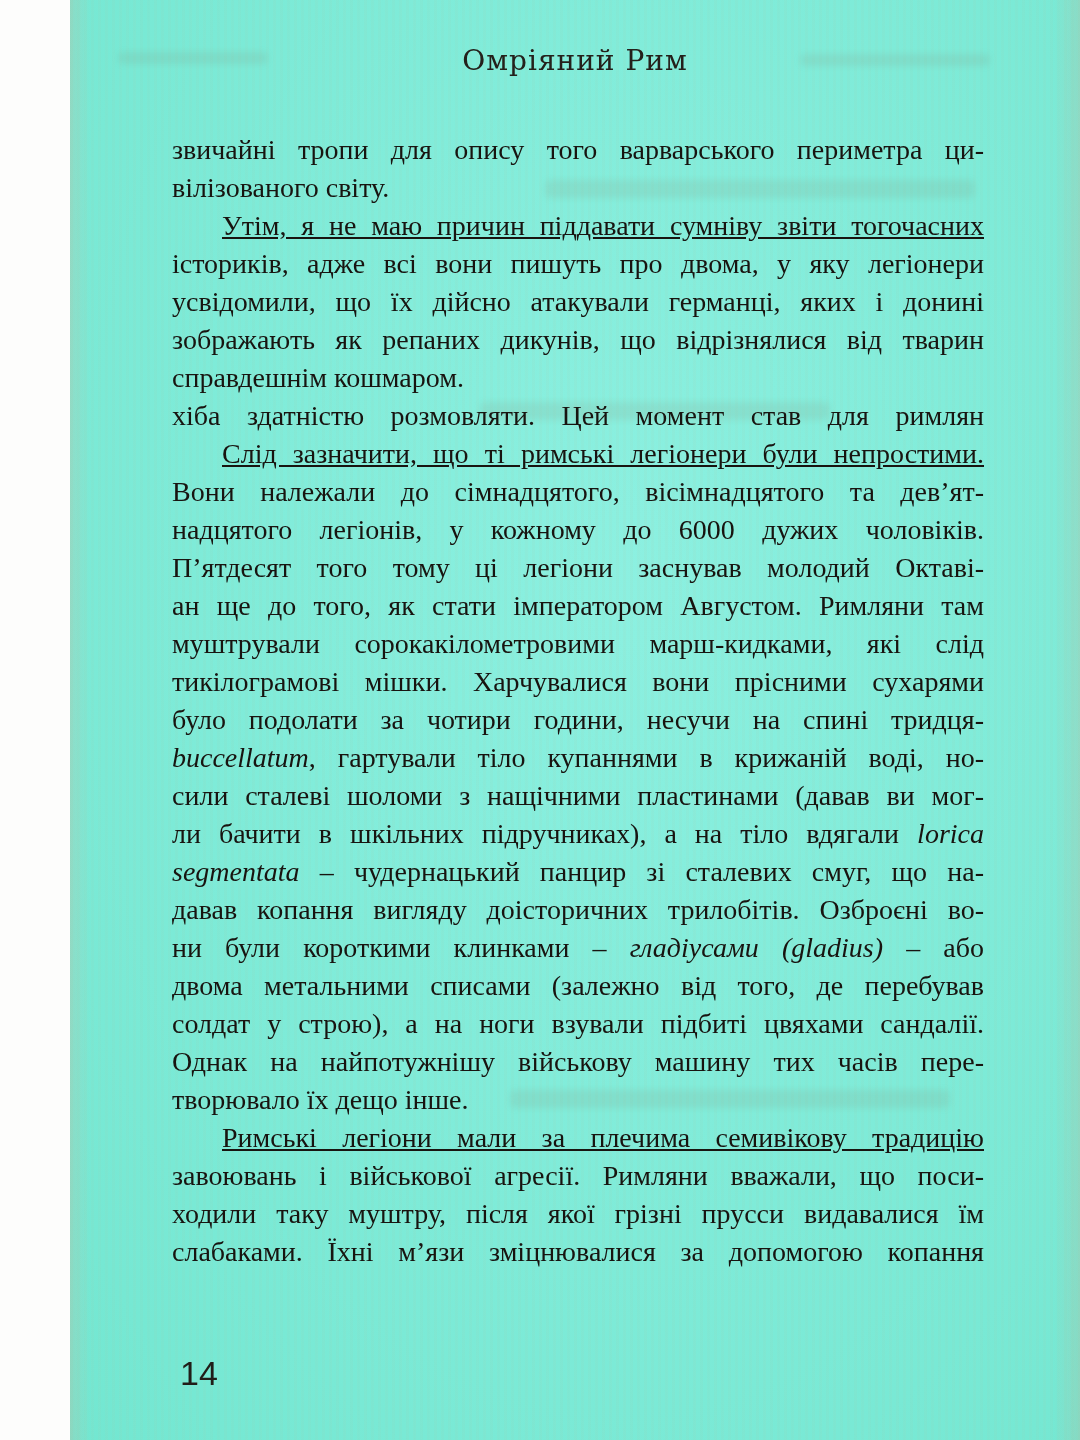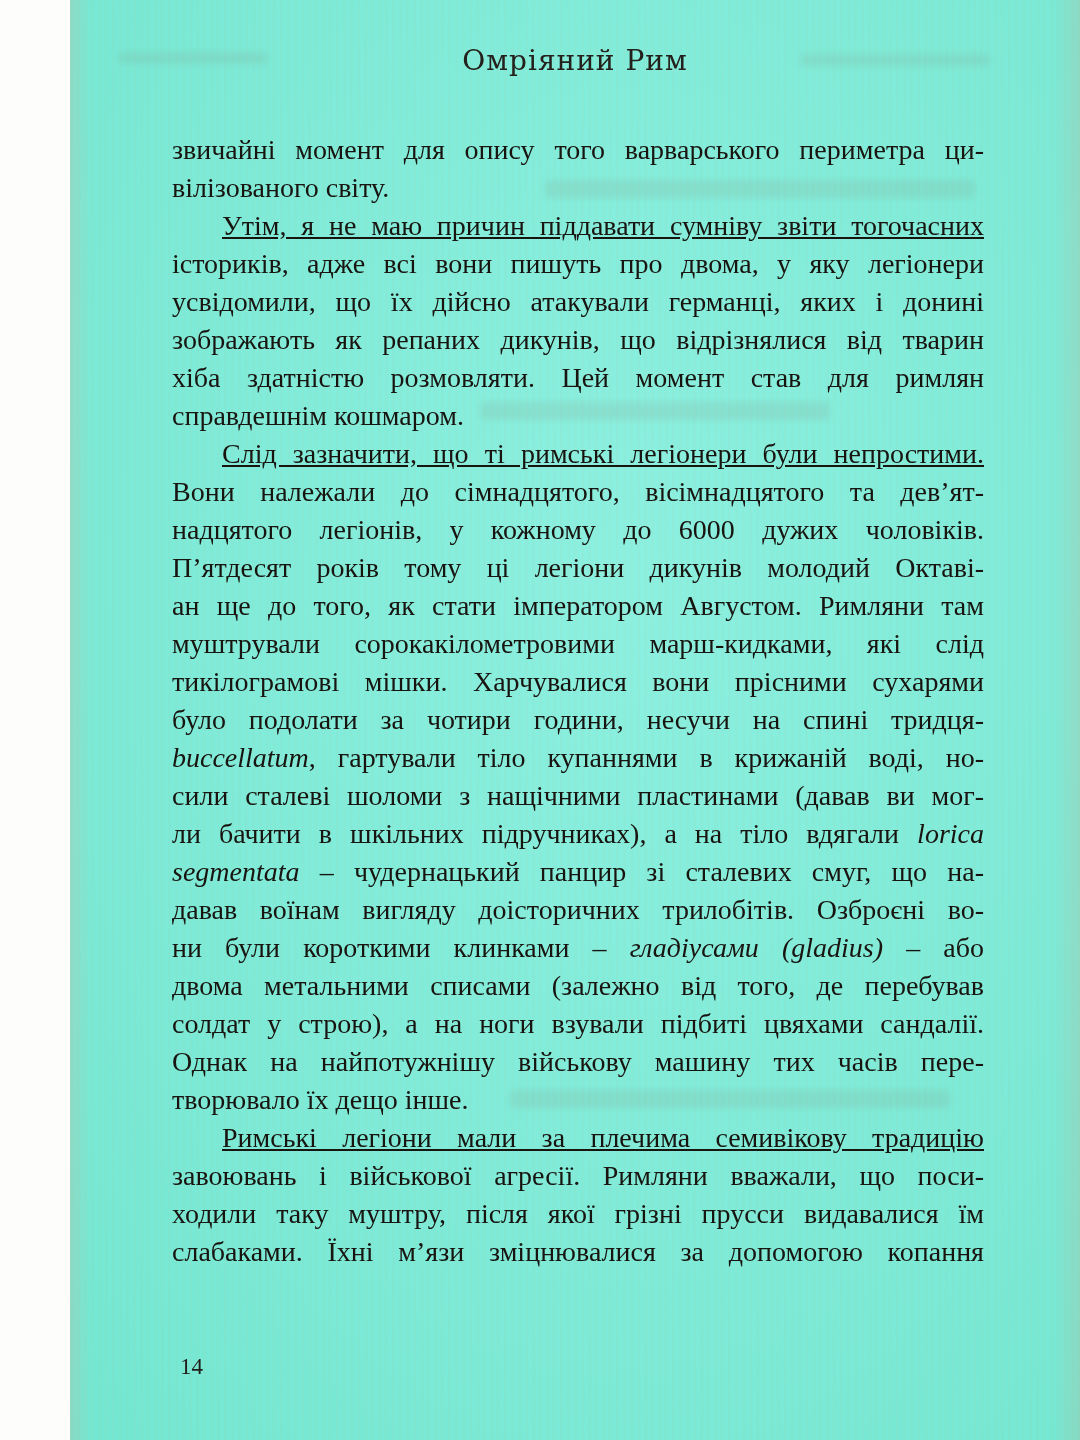--- a/index.html
+++ b/index.html
@@ -62,22 +62,22 @@
     line-height: 38px;
     white-space: nowrap;
     text-align: justify;
     text-align-last: justify;
   }
   .line.end { text-align-last: left; }
   .it { font-style: italic; }
   .page-number {
     position: absolute;
     left: 180px; top: 1354px;
-    font-family: Liberation Serif, serif;
-    font-size: 23px;
+    font-family: Liberation Sans, sans-serif;
+    font-size: 34px;
     color: #211d18;
   }
   
   .ghost {
     position: absolute;
     height: 18px;
     background: rgba(128,118,90,0.11);
     filter: blur(3px);
     border-radius: 6px;
     pointer-events: none;
@@ -101,45 +101,45 @@
   <div class="ghost ghost-1"></div>
   <div class="ghost ghost-2"></div>
   <div class="ghost ghost-3"></div>
   <div class="ghost ghost-4"></div>
   <div class="ghost ghost-5"></div>
 
   <div class="running-header">Омріяний Рим</div>
 
   <div class="text-block">
       <div class="para">
-        <div class="line"><span>звичайні момент для опису того варварського периметра ци-</span></div>
+        <div class="line"><span>звичайні тропи для опису того варварського периметра ци-</span></div>
         <div class="line end"><span>вілізованого світу.</span></div>
       </div>
       <div class="para indent">
         <div class="line"><span>Утім, я не маю причин піддавати сумніву звіти тогочасних</span></div>
         <div class="line"><span>істориків, адже всі вони пишуть про двома, у яку легіонери</span></div>
         <div class="line"><span>усвідомили, що їх дійсно атакували германці, яких і донині</span></div>
         <div class="line"><span>зображають як репаних дикунів, що відрізнялися від тварин</span></div>
+        <div class="line end"><span>справдешнім кошмаром.</span></div>
         <div class="line"><span>хіба здатністю розмовляти. Цей момент став для римлян</span></div>
-        <div class="line end"><span>справдешнім кошмаром.</span></div>
       </div>
       <div class="para indent">
         <div class="line"><span>Слід зазначити, що ті римські легіонери були непростими.</span></div>
         <div class="line"><span>Вони належали до сімнадцятого, вісімнадцятого та дев’ят-</span></div>
         <div class="line"><span>надцятого легіонів, у кожному до 6000 дужих чоловіків.</span></div>
-        <div class="line"><span>П’ятдесят років тому ці легіони дикунів молодий Октаві-</span></div>
+        <div class="line"><span>П’ятдесят того тому ці легіони заснував молодий Октаві-</span></div>
         <div class="line"><span>ан ще до того, як стати імператором Августом. Римляни там</span></div>
         <div class="line"><span>муштрували сорокакілометровими марш-кидками, які слід</span></div>
         <div class="line"><span>тикілограмові мішки. Харчувалися вони прісними сухарями</span></div>
         <div class="line"><span>було подолати за чотири години, несучи на спині тридця-</span></div>
         <div class="line"><span class="it">buccellatum</span><span>, гартували тіло купаннями в крижаній воді, но-</span></div>
         <div class="line"><span>сили сталеві шоломи з нащічними пластинами (давав ви мог-</span></div>
         <div class="line"><span>ли бачити в шкільних підручниках), а на тіло вдягали </span><span class="it">lorica</span></div>
         <div class="line"><span class="it">segmentata</span><span> – чудернацький панцир зі сталевих смуг, що на-</span></div>
-        <div class="line"><span>давав воїнам вигляду доісторичних трилобітів. Озброєні во-</span></div>
+        <div class="line"><span>давав копання вигляду доісторичних трилобітів. Озброєні во-</span></div>
         <div class="line"><span>ни були короткими клинками – </span><span class="it">гладіусами (gladius)</span><span> – або</span></div>
         <div class="line"><span>двома метальними списами (залежно від того, де перебував</span></div>
         <div class="line"><span>солдат у строю), а на ноги взували підбиті цвяхами сандалії.</span></div>
         <div class="line"><span>Однак на найпотужнішу військову машину тих часів пере-</span></div>
         <div class="line end"><span>творювало їх дещо інше.</span></div>
       </div>
       <div class="para indent">
         <div class="line"><span>Римські легіони мали за плечима семивікову традицію</span></div>
         <div class="line"><span>завоювань і військової агресії. Римляни вважали, що поси-</span></div>
         <div class="line"><span>ходили таку муштру, після якої грізні прусси видавалися їм</span></div>

